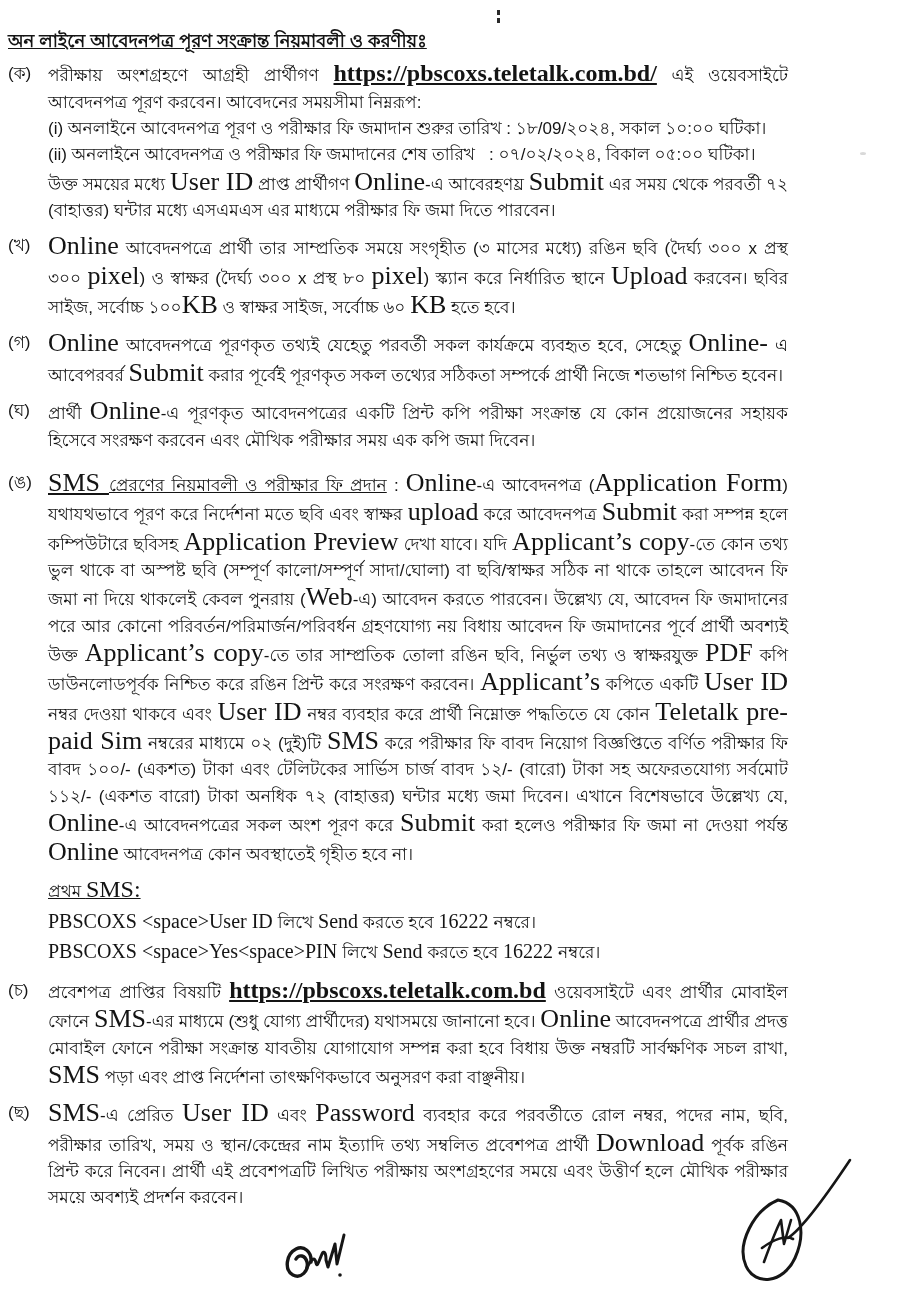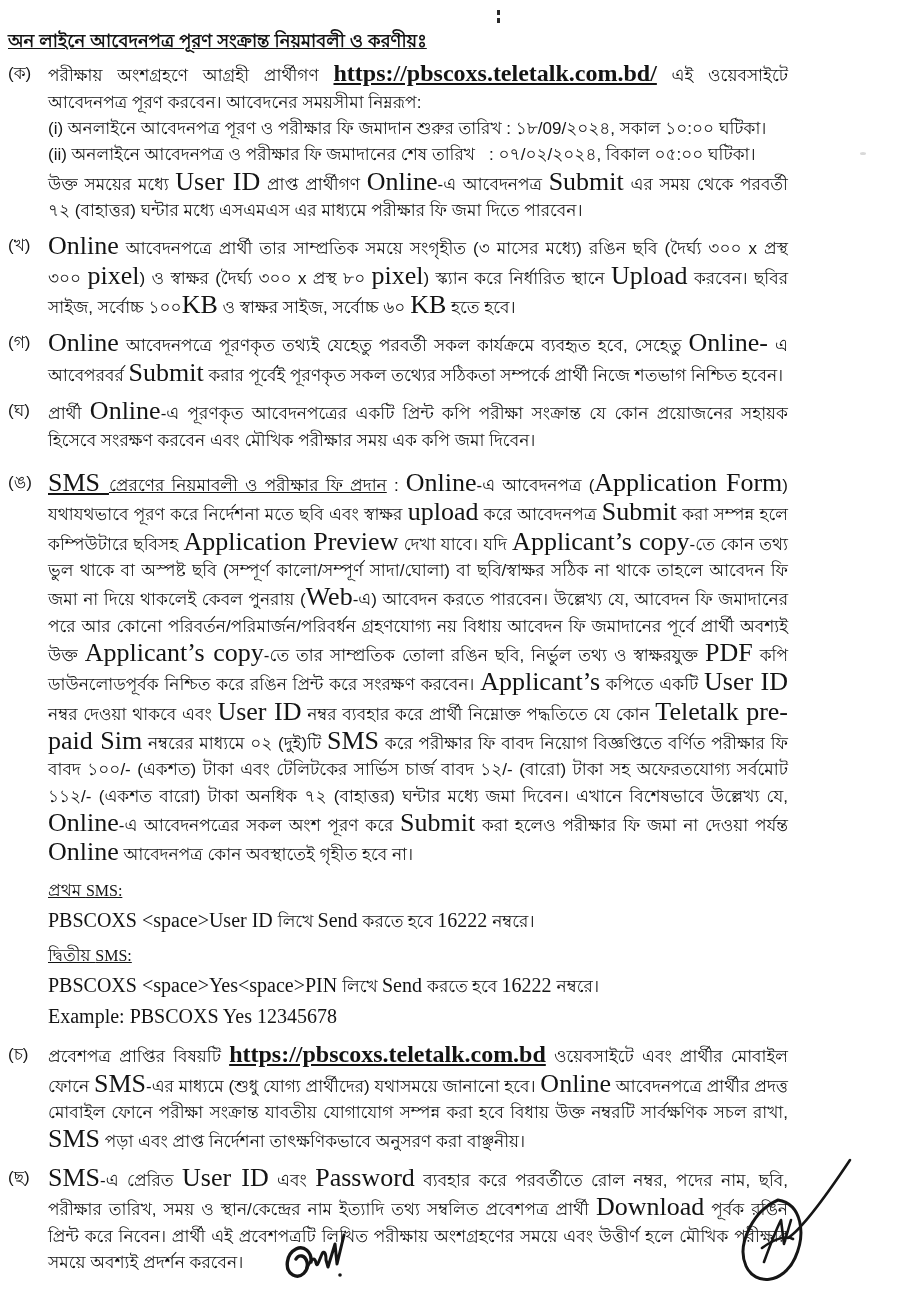--- a/index.html
+++ b/index.html
@@ -12,23 +12,23 @@
   .heading{font-size:18px;font-weight:bold;text-decoration:underline;margin:0 0 8px 0;line-height:1.3;}
   .section{display:flex;gap:6px;margin:0 0 9px 0;}
   .marker{flex:0 0 34px;font-size:17px;line-height:1.55;}
   .body{flex:1;min-width:0;}
   .para{margin:0;font-size:17px;line-height:1.55;}
   .j{text-align:justify;}
   .gap-top{margin-top:16px;}
   .lt{font-family:"Liberation Serif","DejaVu Serif",serif;font-size:26px;line-height:1;}
   .u{text-decoration:underline;}
   .url{font-family:"Liberation Serif","DejaVu Serif",serif;font-size:24px;font-weight:bold;text-decoration:underline;line-height:1;}
-  .bn{font-family:Liberation Serif, serif;font-size:17px;}
+  .bn{font-family:Liberation Sans, sans-serif;font-size:17px;}
   .smsh{margin:8px 0 2px 0;font-size:17px;text-decoration:underline;}
-  .smsh .lt{font-size:16px;}
+  .smsh .lt{font-size:24px;}
   .sms{margin:0 0 3px 0;font-family:"Liberation Serif","DejaVu Serif",serif;font-size:20px;line-height:1.38;}
   .top-mark{position:absolute;left:497px;top:10px;width:3px;height:5px;background:#2a2a2a;box-shadow:0 8px 0 #2a2a2a;}
   .speck{position:absolute;left:860px;top:152px;width:6px;height:3px;background:#d9d9d9;border-radius:50%;}
   .sig{position:absolute;}
   .sig svg path{fill:none;stroke:#161616;stroke-linecap:round;stroke-linejoin:round;}
 </style>
 </head>
 <body>
 
 <div class="page">
@@ -37,21 +37,21 @@
   <div class="speck"></div>
 
   <h1 class="heading">অন লাইনে আবেদনপত্র পূরণ সংক্রান্ত নিয়মাবলী ও করণীয়ঃ</h1>
 
   <div class="section">
     <div class="marker">(ক)</div>
     <div class="body">
       <p class="para j"><span>পরীক্ষায় অংশগ্রহণে আগ্রহী প্রার্থীগণ </span><span class="url">https://pbscoxs.teletalk.com.bd/</span><span> এই ওয়েবসাইটে আবেদনপত্র পূরণ করবেন। আবেদনের সময়সীমা নিম্নরূপ:</span></p>
       <p class="para">(i) অনলাইনে আবেদনপত্র পূরণ ও পরীক্ষার ফি জমাদান শুরুর তারিখ : ১৮/09/২০২৪, সকাল ১০:০০ ঘটিকা।</p>
       <p class="para">(ii) অনলাইনে আবেদনপত্র ও পরীক্ষার ফি জমাদানের শেষ তারিখ&nbsp;&nbsp;&nbsp;: ০৭/০২/২০২৪,  বিকাল ০৫:০০ ঘটিকা।</p>
-      <p class="para j"><span>উক্ত সময়ের মধ্যে </span><span class="lt">User ID</span><span> প্রাপ্ত প্রার্থীগণ </span><span class="lt">Online</span><span>-এ আবেদনপত্র </span><span class="lt">Submit</span><span> এর সময় থেকে পরবর্তী ৭২ (বাহাত্তর) ঘন্টার মধ্যে এসএমএস এর মাধ্যমে পরীক্ষার ফি জমা দিতে পারবেন।</span></p>
+      <p class="para j"><span>উক্ত সময়ের মধ্যে </span><span class="lt">User ID</span><span> প্রাপ্ত প্রার্থীগণ </span><span class="lt">Online</span><span>-এ আবেরহণয্র </span><span class="lt">Submit</span><span> এর সময় থেকে পরবর্তী ৭২ (বাহাত্তর) ঘন্টার মধ্যে এসএমএস এর মাধ্যমে পরীক্ষার ফি জমা দিতে পারবেন।</span></p>
     </div>
   </div>
 
   <div class="section">
     <div class="marker">(খ)</div>
     <div class="body">
       <p class="para j"><span class="lt">Online</span><span> আবেদনপত্রে প্রার্থী তার সাম্প্রতিক সময়ে সংগৃহীত (৩ মাসের মধ্যে) রঙিন ছবি (দৈর্ঘ্য ৩০০ x প্রস্থ ৩০০ </span><span class="lt">pixel</span><span>) ও স্বাক্ষর (দৈর্ঘ্য ৩০০ x প্রস্থ ৮০ </span><span class="lt">pixel</span><span>) স্ক্যান করে নির্ধারিত স্থানে </span><span class="lt">Upload</span><span> করবেন। ছবির সাইজ, সর্বোচ্চ ১০০</span><span class="lt">KB</span><span> ও স্বাক্ষর সাইজ, সর্বোচ্চ ৬০ </span><span class="lt">KB</span><span> হতে হবে।</span></p>
     </div>
   </div>
 
@@ -68,23 +68,21 @@
       <p class="para j"><span>প্রার্থী </span><span class="lt">Online</span><span>-এ পূরণকৃত আবেদনপত্রের একটি প্রিন্ট কপি পরীক্ষা সংক্রান্ত যে কোন প্রয়োজনের সহায়ক হিসেবে সংরক্ষণ করবেন এবং মৌখিক পরীক্ষার সময় এক কপি জমা দিবেন।</span></p>
     </div>
   </div>
 
   <div class="section gap-top">
     <div class="marker">(ঙ)</div>
     <div class="body">
       <p class="para j"><span class="lt u">SMS </span><span class="u">প্রেরণের নিয়মাবলী ও পরীক্ষার ফি প্রদান</span><span> : </span><span class="lt">Online</span><span>-এ আবেদনপত্র (</span><span class="lt">Application Form</span><span>) যথাযথভাবে পূরণ করে নির্দেশনা মতে ছবি এবং স্বাক্ষর </span><span class="lt">upload</span><span> করে আবেদনপত্র </span><span class="lt">Submit</span><span> করা সম্পন্ন হলে কম্পিউটারে ছবিসহ </span><span class="lt">Application Preview</span><span> দেখা যাবে। যদি </span><span class="lt">Applicant’s copy</span><span>-তে কোন তথ্য ভুল থাকে বা অস্পষ্ট ছবি (সম্পূর্ণ কালো/সম্পূর্ণ সাদা/ঘোলা) বা ছবি/স্বাক্ষর সঠিক না থাকে তাহলে আবেদন ফি জমা না দিয়ে থাকলেই কেবল পুনরায় (</span><span class="lt">Web</span><span>-এ) আবেদন করতে পারবেন। উল্লেখ্য যে, আবেদন ফি জমাদানের পরে আর কোনো পরিবর্তন/পরিমার্জন/পরিবর্ধন গ্রহণযোগ্য নয় বিধায় আবেদন ফি জমাদানের পূর্বে প্রার্থী অবশ্যই উক্ত </span><span class="lt">Applicant’s copy</span><span>-তে তার সাম্প্রতিক তোলা রঙিন ছবি, নির্ভুল তথ্য ও স্বাক্ষরযুক্ত </span><span class="lt">PDF</span><span> কপি ডাউনলোডপূর্বক নিশ্চিত করে রঙিন প্রিন্ট করে সংরক্ষণ করবেন। </span><span class="lt">Applicant’s</span><span> কপিতে একটি </span><span class="lt">User ID</span><span> নম্বর দেওয়া থাকবে এবং </span><span class="lt">User ID</span><span> নম্বর ব্যবহার করে প্রার্থী নিম্নোক্ত পদ্ধতিতে যে কোন </span><span class="lt">Teletalk pre-paid Sim</span><span> নম্বরের মাধ্যমে ০২ (দুই)টি </span><span class="lt">SMS</span><span> করে পরীক্ষার ফি বাবদ নিয়োগ বিজ্ঞপ্তিতে বর্ণিত পরীক্ষার ফি বাবদ ১০০/- (একশত) টাকা এবং টেলিটকের সার্ভিস চার্জ বাবদ ১২/- (বারো) টাকা সহ অফেরতযোগ্য সর্বমোট ১১২/- (একশত বারো) টাকা অনধিক ৭২ (বাহাত্তর) ঘন্টার মধ্যে জমা দিবেন। এখানে বিশেষভাবে উল্লেখ্য যে, </span><span class="lt">Online</span><span>-এ আবেদনপত্রের সকল অংশ পূরণ করে </span><span class="lt">Submit</span><span> করা হলেও পরীক্ষার ফি জমা না দেওয়া পর্যন্ত </span><span class="lt">Online</span><span> আবেদনপত্র কোন অবস্থাতেই গৃহীত হবে না।</span></p>
       <p class="smsh"><span>প্রথম </span><span class="lt">SMS:</span></p>
       <p class="sms"><span>PBSCOXS &lt;space&gt;User ID </span><span class="bn">লিখে </span><span>Send </span><span class="bn">করতে হবে </span><span>16222 </span><span class="bn">নম্বরে।</span></p>
-      <p class="smsh"><span>দ্বিতীয় </span><span class="lt">SMS:</span></p>
       <p class="sms"><span>PBSCOXS &lt;space&gt;Yes&lt;space&gt;PIN </span><span class="bn">লিখে </span><span>Send </span><span class="bn">করতে হবে </span><span>16222 </span><span class="bn">নম্বরে।</span></p>
-      <p class="sms">Example: PBSCOXS Yes 12345678</p>
     </div>
   </div>
 
   <div class="section">
     <div class="marker">(চ)</div>
     <div class="body">
       <p class="para j"><span>প্রবেশপত্র প্রাপ্তির বিষয়টি </span><span class="url">https://pbscoxs.teletalk.com.bd</span><span> ওয়েবসাইটে এবং প্রার্থীর মোবাইল ফোনে </span><span class="lt">SMS</span><span>-এর মাধ্যমে (শুধু যোগ্য প্রার্থীদের) যথাসময়ে জানানো হবে। </span><span class="lt">Online</span><span> আবেদনপত্রে প্রার্থীর প্রদত্ত মোবাইল ফোনে পরীক্ষা সংক্রান্ত যাবতীয় যোগাযোগ সম্পন্ন করা হবে বিধায় উক্ত নম্বরটি সার্বক্ষণিক সচল রাখা, </span><span class="lt">SMS</span><span> পড়া এবং প্রাপ্ত নির্দেশনা তাৎক্ষণিকভাবে অনুসরণ করা বাঞ্ছনীয়।</span></p>
     </div>
   </div>
 

